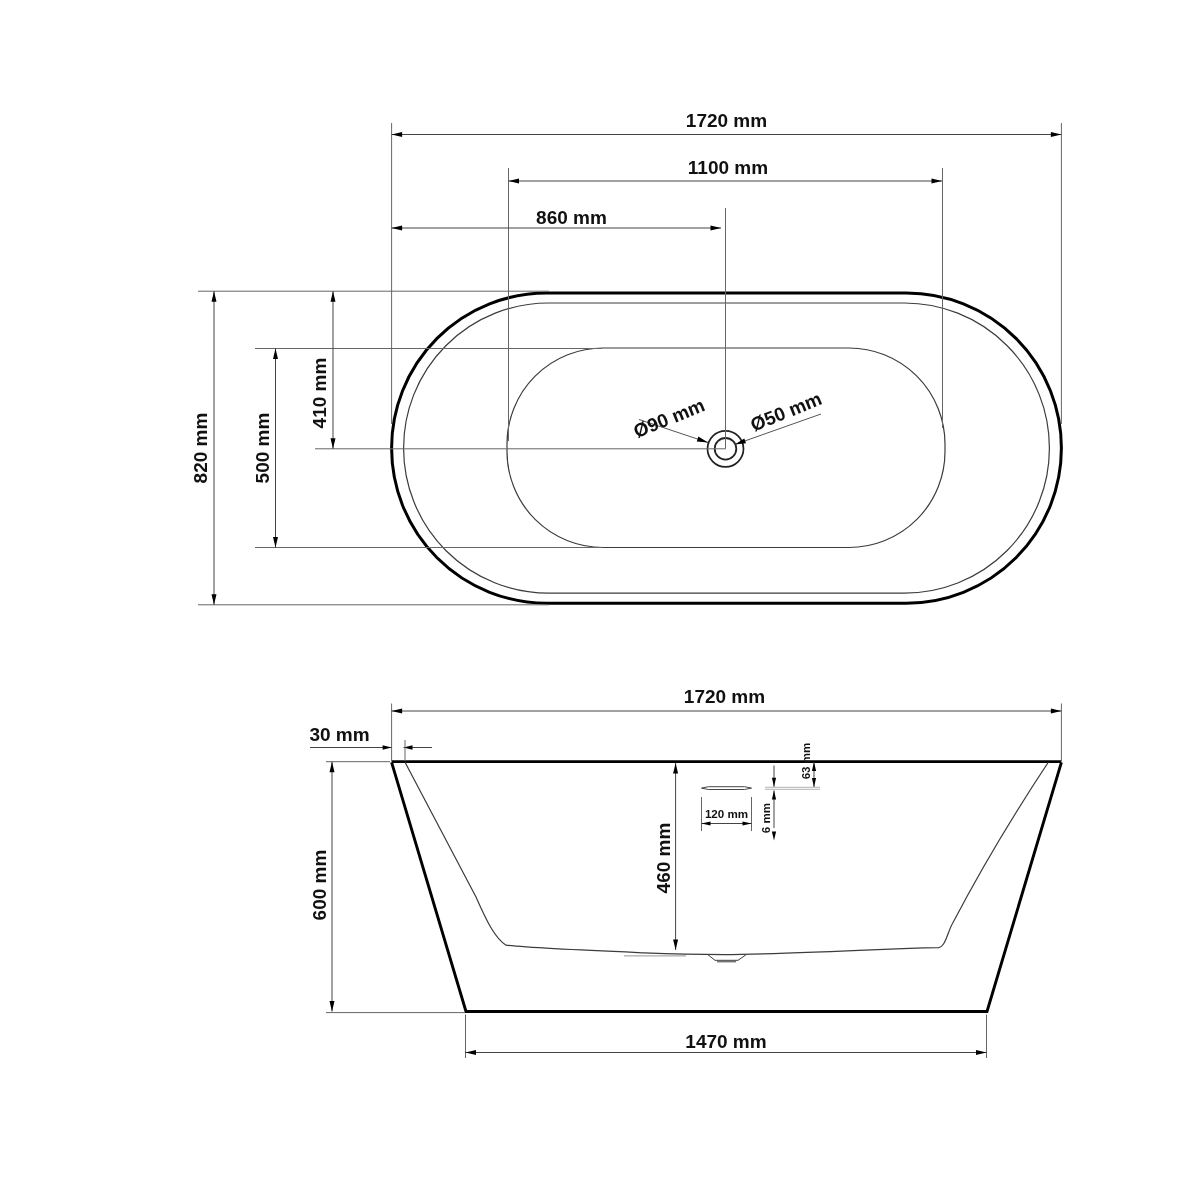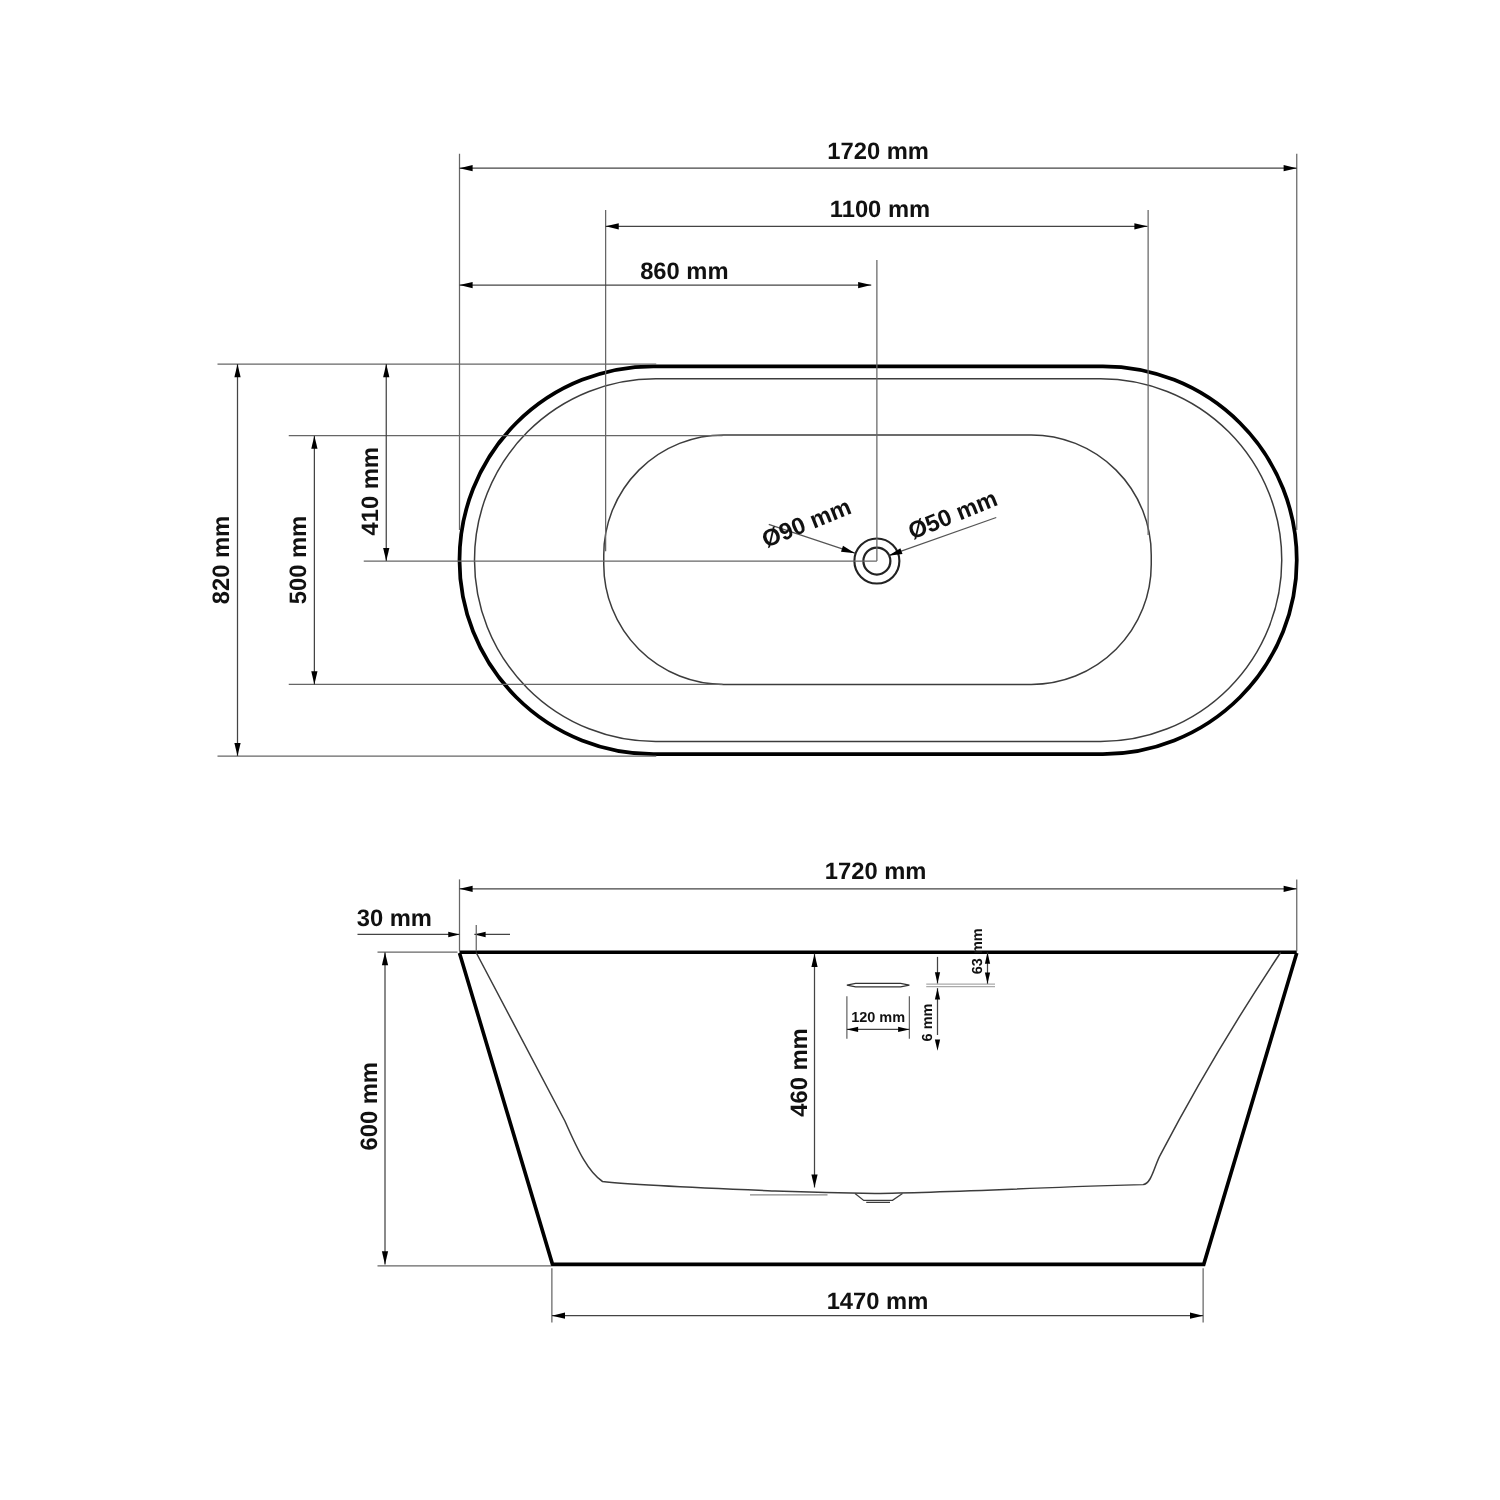--- a/index.html
+++ b/index.html
@@ -1,16 +1,16 @@
 <!DOCTYPE html>
 <html><head>
 <meta charset="utf-8">
 <style>
   html,body{margin:0;padding:0;background:#fff;}
-  .page{width:1100px;height:1200px;position:relative;background:#fff;overflow:hidden;}
+  .page{width:1100px;height:1200px;position:relative;background:#fff;overflow:hidden;padding-left:24px;}
   text{font-family:"Liberation Sans",sans-serif;font-weight:bold;fill:#111;}
   .lbl{font-size:19px;}
   .sml{font-size:11.6px;}
 </style>
 </head>
 <body>
 <div class="page">
 <svg width="1200" height="1200" viewBox="0 0 1200 1200">
 
   <rect x="0" y="0" width="1200" height="1200" fill="#ffffff"></rect>

